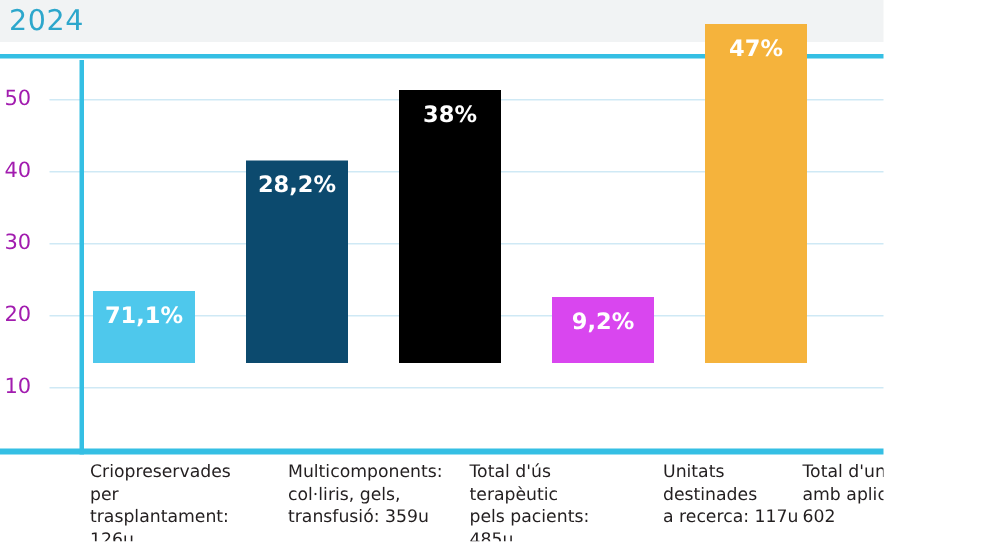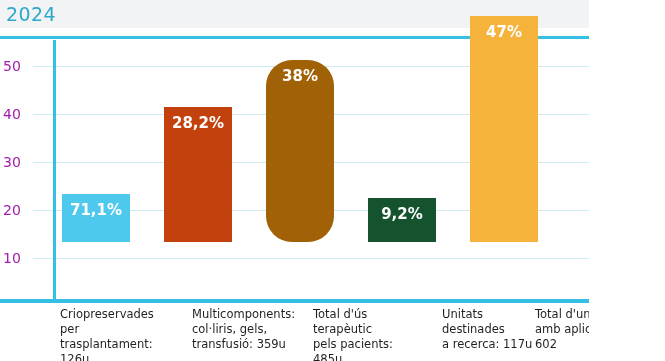--- a/index.html
+++ b/index.html
@@ -170,31 +170,31 @@
 
   <div class="yaxis-spine"></div>
 
   <div class="bars-layer">
     <div class="bar-group" style="left:53px">
       <div class="bar blue" id="bar0" style="height: 47.52px; background: rgb(78, 200, 236);">
         <div class="bar-value">71,1%</div>
       </div>
     </div>
     <div class="bar-group" style="left:155px">
-      <div class="bar blue" id="bar1" style="height: 135.36px; background: #c2410c;">
+      <div class="bar blue" id="bar1" style="height: 135.36px; background: #0c4a6e;">
         <div class="bar-value">28,2%</div>
       </div>
     </div>
     <div class="bar-group" style="left:257px">
-      <div class="bar blue" id="bar2" style="height: 182.4px; background: #a16207; border-radius: 26px;">
+      <div class="bar blue" id="bar2" style="height: 182.4px; background: #000000;">
         <div class="bar-value">38%</div>
       </div>
     </div>
     <div class="bar-group" style="left:359px">
-      <div class="bar blue" id="bar3" style="height: 44.16px; background: #14532d;">
+      <div class="bar blue" id="bar3" style="height: 44.16px; background: #d946ef;">
         <div class="bar-value">9,2%</div>
       </div>
     </div>
     <div class="bar-group" style="left:461px">
       <div class="bar orange" id="bar4" style="height: 225.6px; background: rgb(245, 179, 60); padding-left: 28px;">
         <div class="bar-value">47%</div>
       </div>
     </div>
   </div>
 

